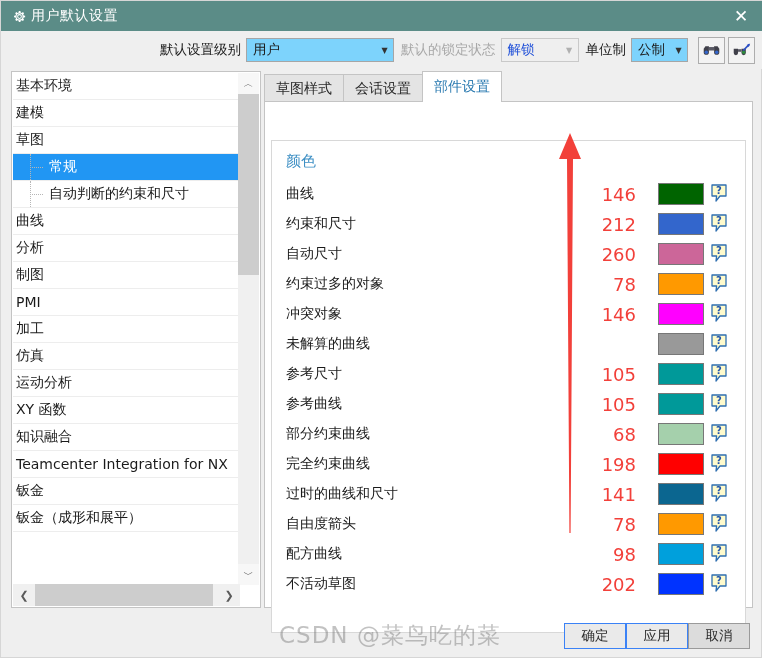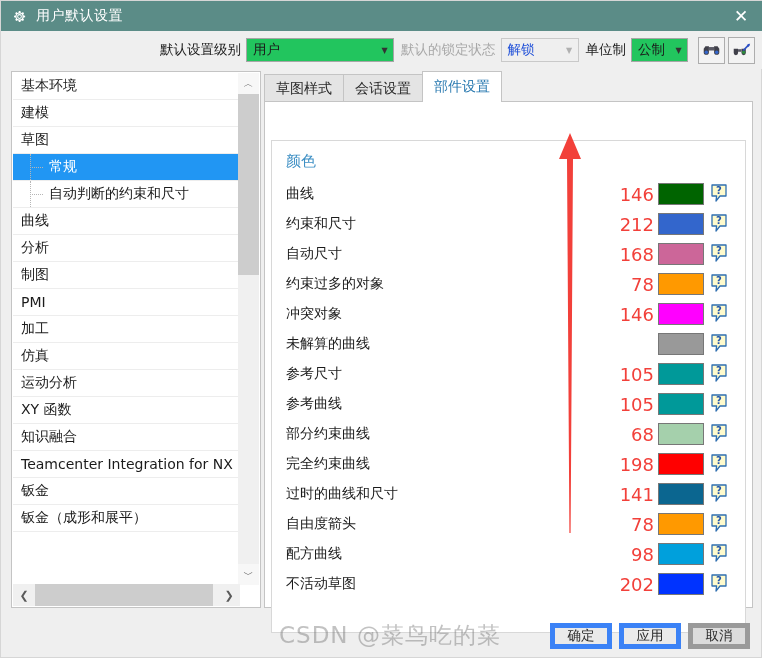--- a/index.html
+++ b/index.html
@@ -23,21 +23,21 @@
     width: 762px; height: 30px;
     background: #5b8c87;
     display: flex; align-items: center;
   }
   .titlebar .gear {
     margin-left: 10px; width: 16px; height: 16px;
     display: flex; align-items: center; justify-content: center;
     color: #ffffff; font-size: 15px; line-height: 1;
   }
   .titlebar .ttl {
-    margin-left: 9px;
+    margin-left: 4px;
     color: #ffffff;
     font-size: 14px;
     letter-spacing: .5px;
   }
   .titlebar .closebtn {
     position: absolute; right: 0; top: 0;
     width: 44px; height: 30px;
     display: flex; align-items: center; justify-content: center;
     color: #ffffff; font-size: 17px; font-weight: 600;
     cursor: pointer;
@@ -54,21 +54,21 @@
   }
   .tb-label {
     font-size: 13.5px; color: #1b1b1b;
     margin-right: 5px;
   }
   .tb-label.dim { color: #a8a8a8; }
 
   .combo {
     height: 24px;
     border: 1px solid #a6a6a6;
-    background: #22c55e;
+    background: #7dd3fc;
     display: inline-flex; align-items: center;
     box-sizing: border-box;
     margin-right: 7px;
     cursor: pointer;
     position: relative;
   }
   .combo .val {
     font-size: 13.5px; color: #1b1b1b;
     padding-left: 6px; flex: 1;
     white-space: nowrap;
@@ -110,21 +110,20 @@
   }
   .trow {
     height: 27px;
     display: flex; align-items: center;
     border-bottom: 1px solid #ededed;
     box-sizing: border-box;
     font-size: 14px;
     color: #1b1b1b;
     white-space: nowrap;
     cursor: pointer;
-    padding-left: 5px;
   }
   .trow.child { padding-left: 5px; }
   .trow .dotline {
     width: 28px; height: 100%;
     display: flex; align-items: center; justify-content: center;
     position: relative;
   }
   .trow .dotline::before {
     content: "";
     position: absolute; left: 12px; top: 0; bottom: 0;
@@ -245,21 +244,21 @@
     height: 30px;
     display: flex; align-items: center;
     position: relative;
   }
   .crow .clabel {
     position: absolute; left: 14px;
     font-size: 14px; color: #1b1b1b;
     white-space: nowrap;
   }
   .crow .cnum {
-    position: absolute; left: 330px; width: 52px;
+    position: absolute; left: 312px; width: 52px;
     text-align: right;
     font-size: 18px; color: #f2403a;
   }
   .crow .swatch {
     position: absolute; left: 386px;
     width: 46px; height: 22px;
     border: 1px solid #777777;
     box-sizing: border-box;
     cursor: pointer;
   }
@@ -277,26 +276,25 @@
     z-index: 8;
   }
 
   
   .btnrow {
     position: absolute; right: 11px; bottom: 8px;
     display: flex; align-items: center;
   }
   .dlgbtn {
     width: 62px; height: 26px;
-    border: 5px solid #3b82f6;
+    border: 1px solid #3b82f6;
     background: #eaeaea;
     font-size: 13.5px;
     color: #2b2b2b;
     display: flex; align-items: center; justify-content: center;
-    margin-left: 7px;
     cursor: pointer;
     box-sizing: border-box;
   }
   .dlgbtn.focus {
     background: #dcdcdc;
     border-color: #9a9a9a;
   }
 
   
   .watermark {
@@ -467,21 +465,21 @@
               <span class="clabel">约束和尺寸</span>
               <span class="cnum">212</span>
               <span class="swatch" style="background: rgb(51, 102, 204);"></span>
               <span class="helpicon"><svg width="17" height="20" viewBox="0 0 17 20">
                   <path d="M1 1 h14 v11 h-6 l-4 5 l0.6 -5 h-4.6 z" fill="#fffbcc" stroke="#2f6fb0" stroke-width="1.3" stroke-linejoin="round"></path>
                   <text x="8" y="10" font-size="10" font-weight="bold" fill="#2255aa" text-anchor="middle" font-family="DejaVu Sans, sans-serif">?</text>
                 </svg></span>
             </div>
             <div class="crow">
               <span class="clabel">自动尺寸</span>
-              <span class="cnum">168</span>
+              <span class="cnum">260</span>
               <span class="swatch" style="background: rgb(204, 102, 153);"></span>
               <span class="helpicon"><svg width="17" height="20" viewBox="0 0 17 20">
                   <path d="M1 1 h14 v11 h-6 l-4 5 l0.6 -5 h-4.6 z" fill="#fffbcc" stroke="#2f6fb0" stroke-width="1.3" stroke-linejoin="round"></path>
                   <text x="8" y="10" font-size="10" font-weight="bold" fill="#2255aa" text-anchor="middle" font-family="DejaVu Sans, sans-serif">?</text>
                 </svg></span>
             </div>
             <div class="crow">
               <span class="clabel">约束过多的对象</span>
               <span class="cnum">78</span>
               <span class="swatch" style="background: rgb(255, 153, 0);"></span>

